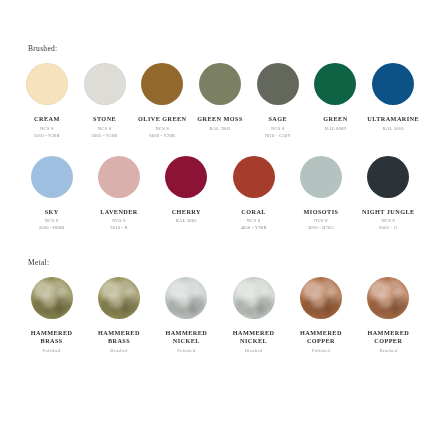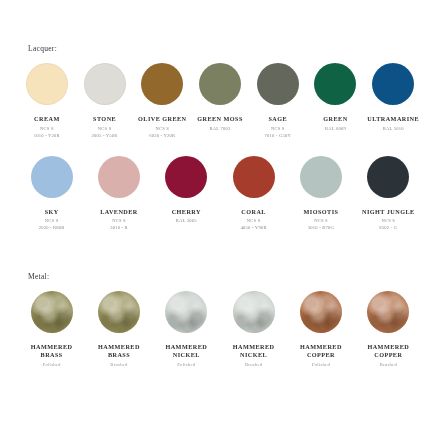--- a/index.html
+++ b/index.html
@@ -21,21 +21,21 @@
     background: #ffffff;
     box-sizing: border-box;
     padding: 0;
   }
   .section {
     position: absolute;
     left: 0;
     width: 440px;
   }
   #lacquer-section { top: 44px; }
-  #metal-section { top: 272px; }
+  #metal-section { top: 258px; }
 
   .section-heading {
     font-family: "Liberation Serif", serif;
     font-size: 7.5px;
     letter-spacing: 0.3px;
     color: #333333;
     margin: 0 0 6px 28px;
     font-weight: normal;
   }
 
@@ -119,21 +119,21 @@
     text-align: center;
     white-space: nowrap;
   }
 </style>
 </head>
 <body>
 
 <div class="sheet">
 
   <div class="section" id="lacquer-section">
-    <div class="section-heading">Lacquer:</div>
+    <div class="section-heading">Brushed:</div>
     <div class="swatch-row" id="lacquer-row-0">
         <div class="swatch-cell">
           <div class="dot-wrap">
             <div class="dot pale" style="background: rgb(246, 227, 187);"></div>
           </div>
           <div class="cap">CREAM</div>
           <div class="sub"><span>NCS S</span><span class="l2">1010 - Y20R</span></div>
         </div>
         <div class="swatch-cell">
           <div class="dot-wrap">

